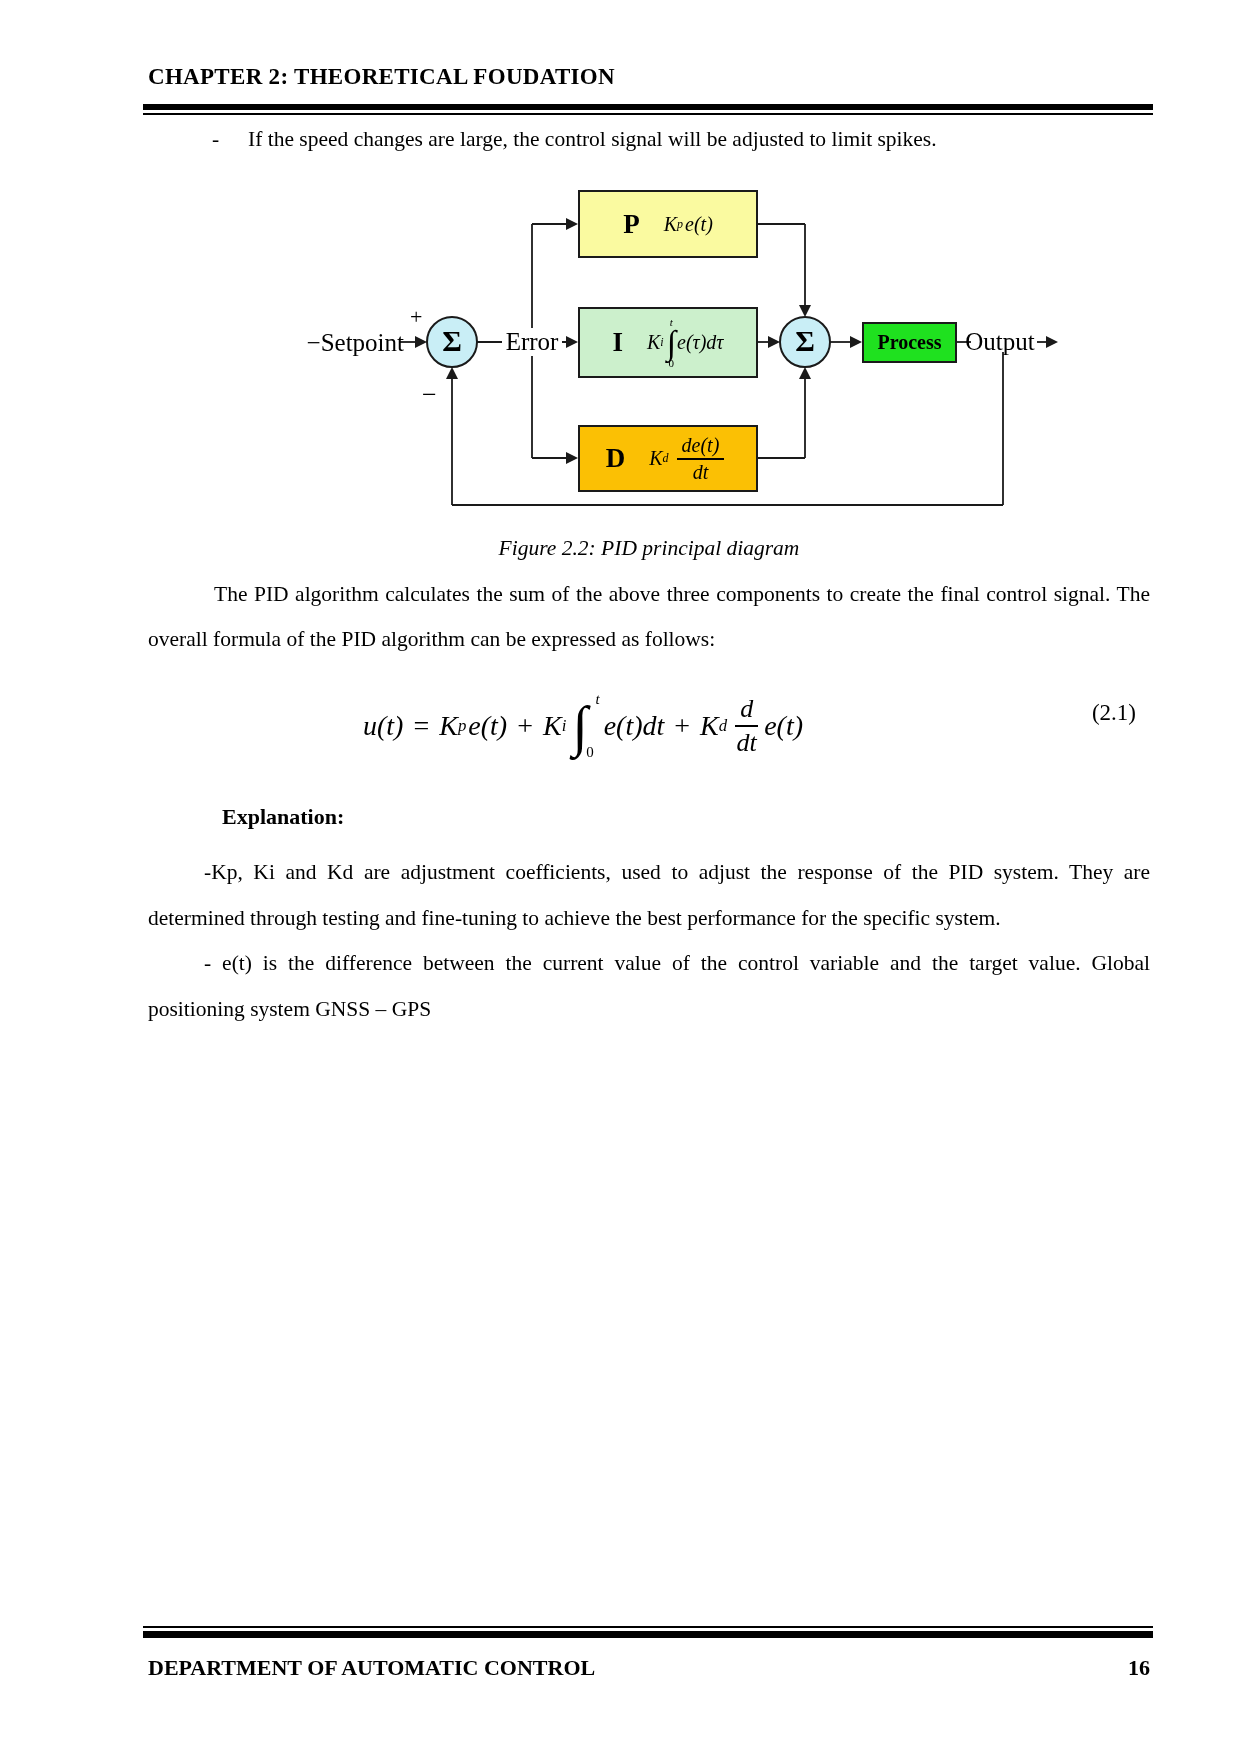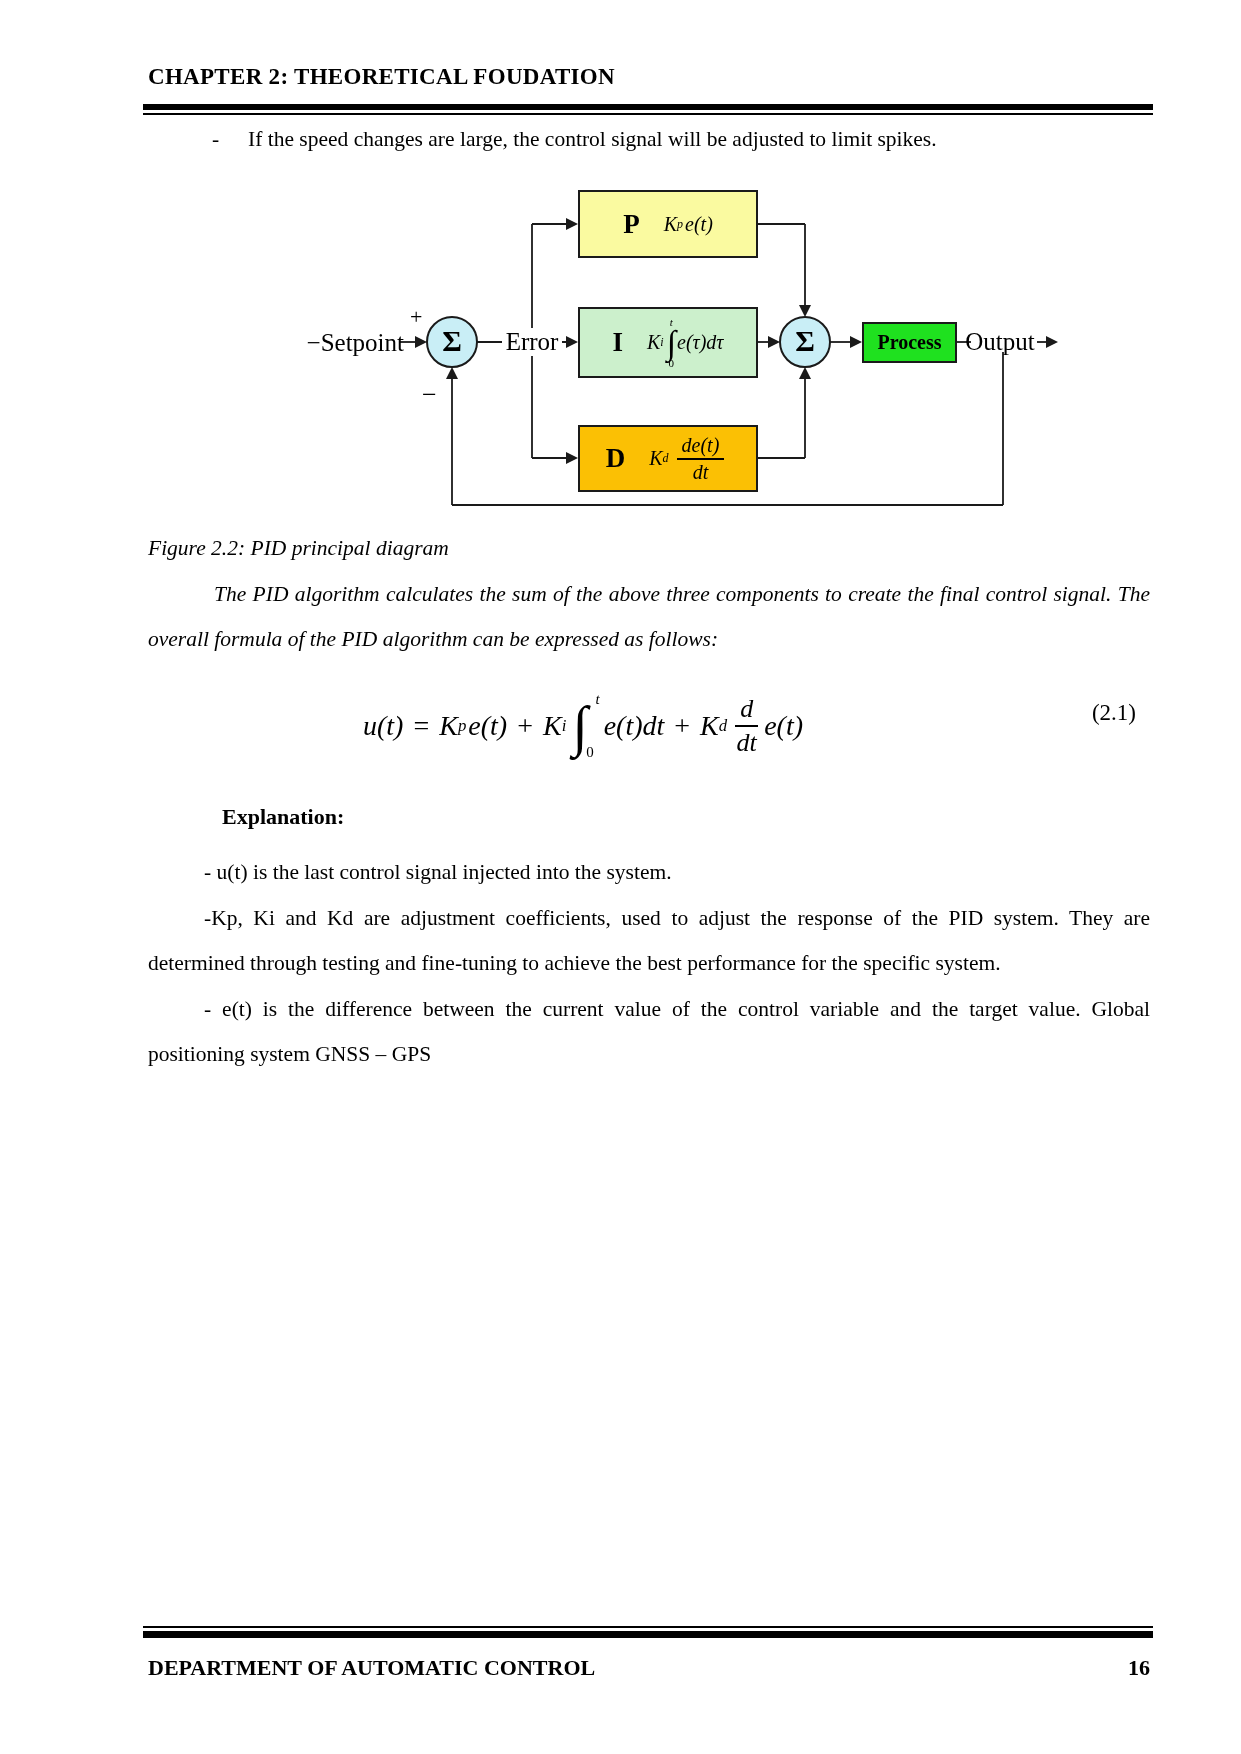--- a/index.html
+++ b/index.html
@@ -24,29 +24,28 @@
     display:flex; justify-content:space-between; align-items:baseline;
     font-size:22px; font-weight:bold;margin-top:12px;
   }
   
   .bullet-line {
     position:absolute; left:212px; top:127px; font-size:21.5px;
   }
   .bullet-line .dash { display:inline-block; width:36px; }
   .figure-caption {
     position:absolute; left:148px; top:536px; width:1002px;
-    font-style:italic; font-size:21.5px;
+    text-align:center; font-style:italic; font-size:21.5px;
   }
   .para {
     font-size:21.5px; line-height:45px; text-align:justify;
   }
   .para-1 {
     position:absolute; left:148px; top:572px; width:1002px;
     text-indent:66px;
-    font-style:italic;
   }
   .explanation-heading {
     position:absolute; left:222px; top:804px;
     font-size:22px; font-weight:bold;
   }
   .explanation-items {
     position:absolute; left:148px; top:850px; width:1002px;
   }
   .explanation-items p {
     margin:0; font-size:21.5px; line-height:45.5px;
@@ -224,21 +223,20 @@
           <span class="num">d</span>
           <span class="den">dt</span>
         </span>
       <span class="var">e(t)</span>
     </div>
     <span class="eq-number">(2.1)</span>
   </div>
 
   <div class="explanation-heading">Explanation:</div>
   <div class="explanation-items">
-    <p>- u(t) is the last control signal injected into the system.</p>
     <p>-Kp, Ki and Kd are adjustment coefficients, used to adjust the response of the PID system. They are determined through testing and fine-tuning to achieve the best performance for the specific system.</p>
     <p>- e(t) is the difference between the current value of the control variable and the target value. Global positioning system GNSS – GPS</p>
   </div>
 
   <div class="rule rule-foot-thin"></div>
   <div class="rule rule-foot-thick"></div>
   <div class="footer-row">
     <span>DEPARTMENT OF AUTOMATIC CONTROL</span>
     <span>16</span>
   </div>

